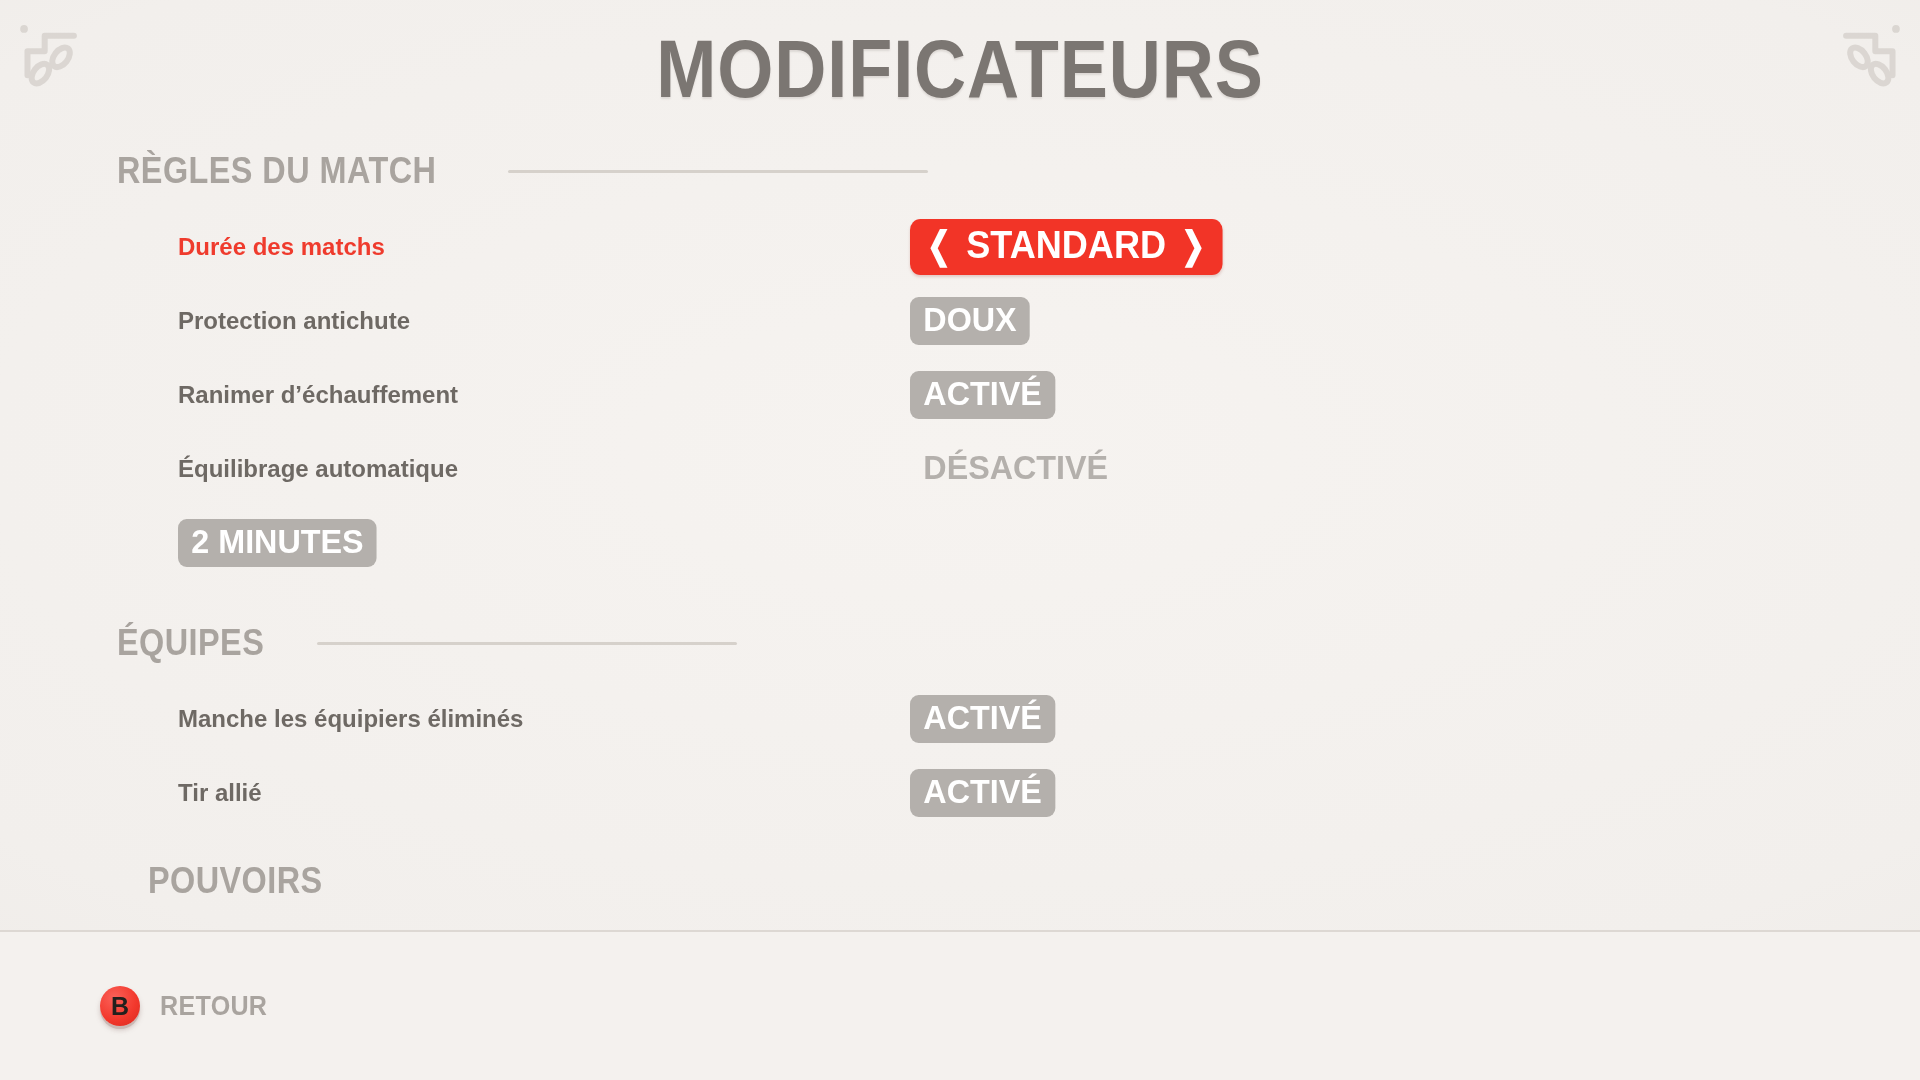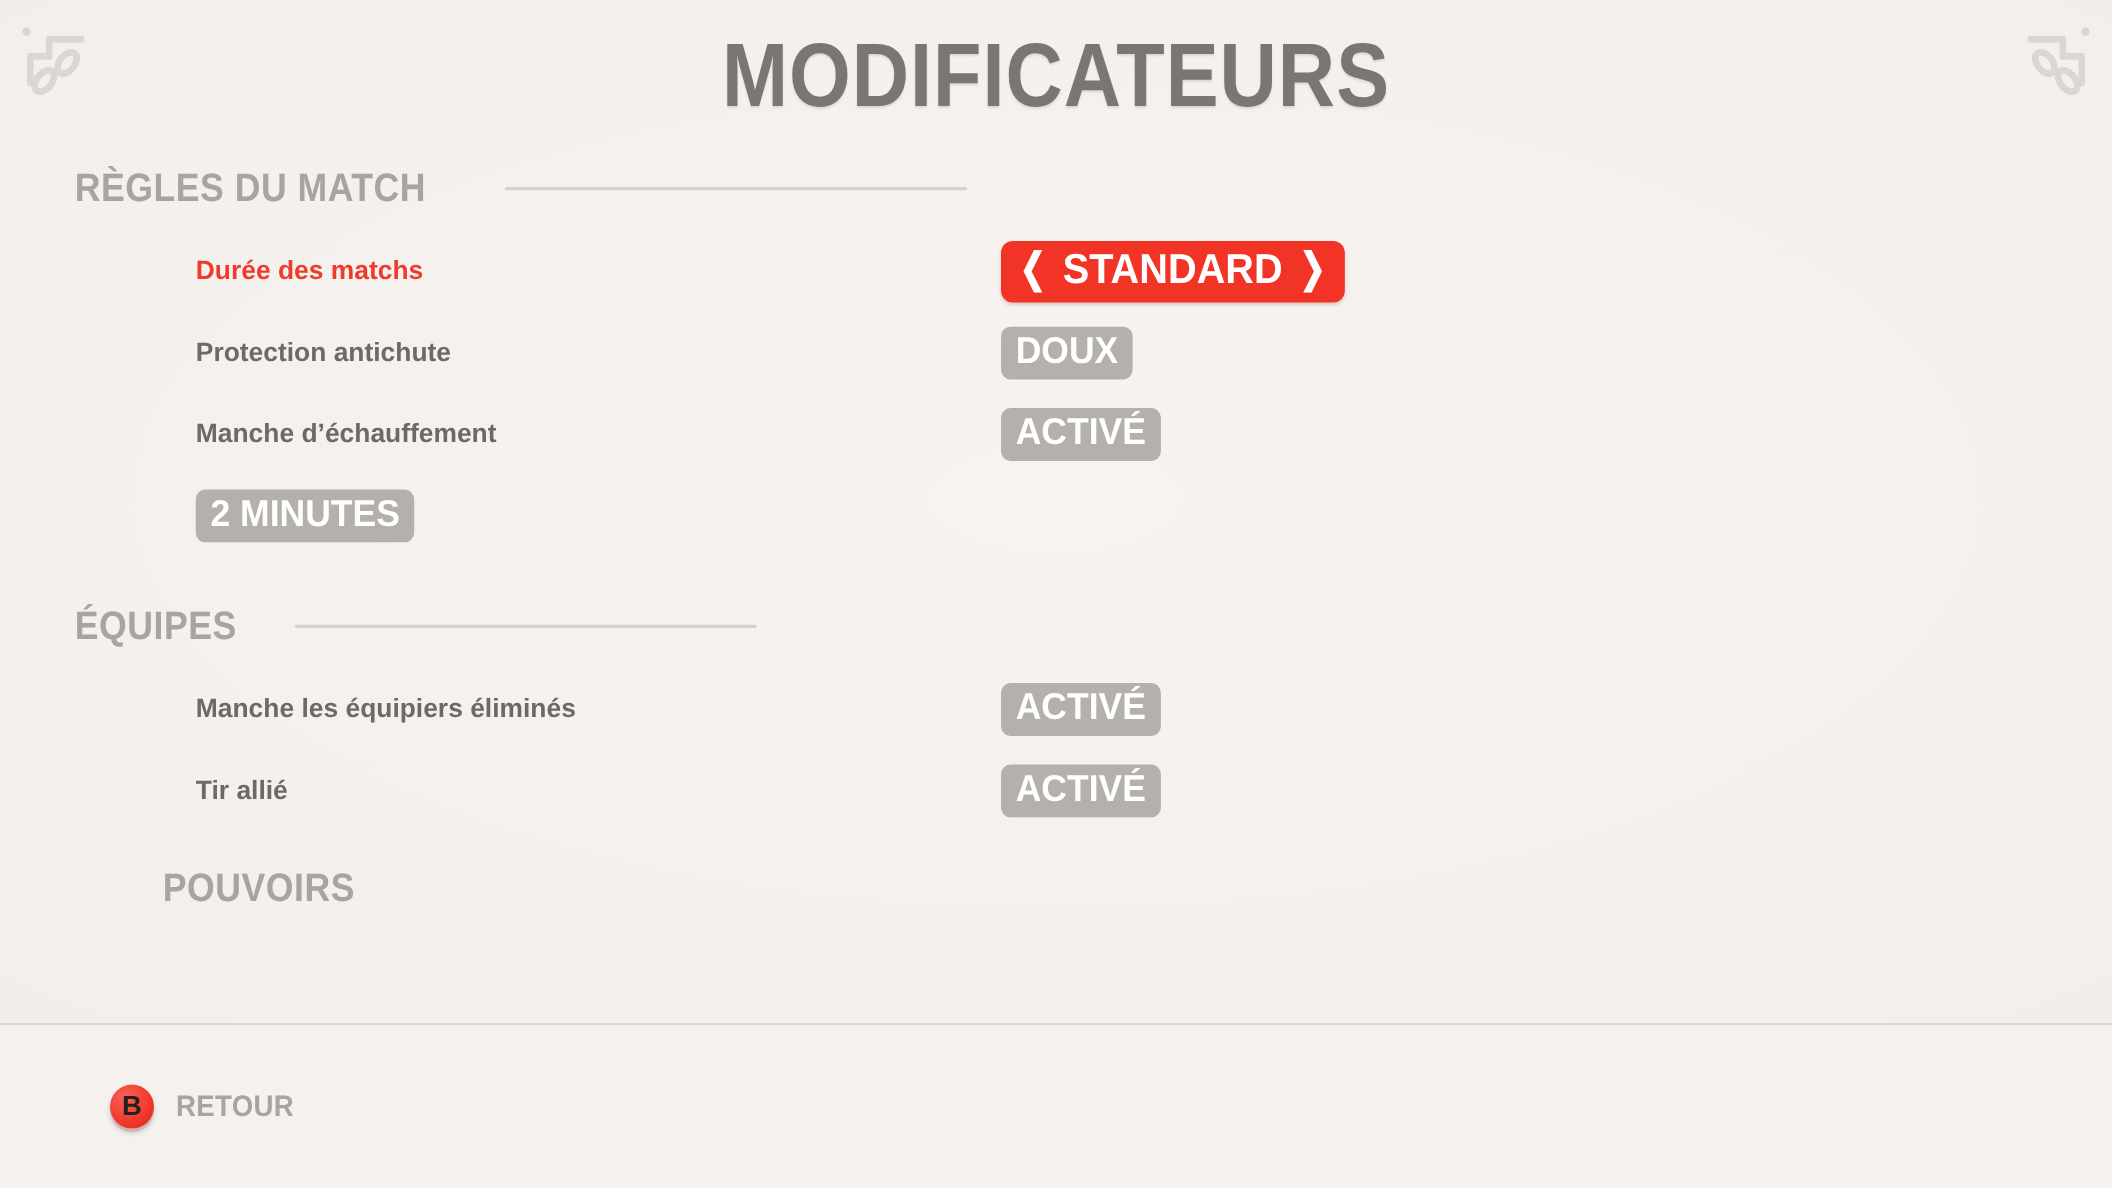--- a/index.html
+++ b/index.html
@@ -48,21 +48,21 @@
     position:absolute;
     top:150px; left:0; right:0;
     height:780px;
     overflow:hidden;
   }
 
   .section-header {
     display:flex;
     align-items:center;
     gap:22px;
-    padding-left:68px;
+    padding-left:117px;
     padding-right:90px;
     margin-bottom:18px;
   }
   .section-title {
     font-size:36px;
     font-weight:bold;
     color:#a9a49f;
     letter-spacing:.5px;
     transform:scaleX(.9);
     transform-origin:left center;
@@ -247,24 +247,28 @@
         <span class="chev">❯</span>
       </div>
     </div>
 
     <div class="row">
       <div class="row-label">Protection antichute</div>
       <div class="row-value">DOUX</div>
     </div>
 
     <div class="row">
-      <div class="row-label">Manche d’échauffement</div>
+      <div class="row-label">Ranimer d’échauffement</div>
       <div class="row-value">ACTIVÉ</div>
     </div>
 
+    <div class="row">
+      <div class="row-label">Équilibrage automatique</div>
+      <div class="row-value plain">DÉSACTIVÉ</div>
+    </div>
 
     <div class="row">
       <div class="row-value">2 MINUTES</div>
     </div>
   </div>
 
   <div class="section-block teams">
     <div class="section-header">
       <div class="section-title">ÉQUIPES</div>
       <div class="section-rule"></div>

